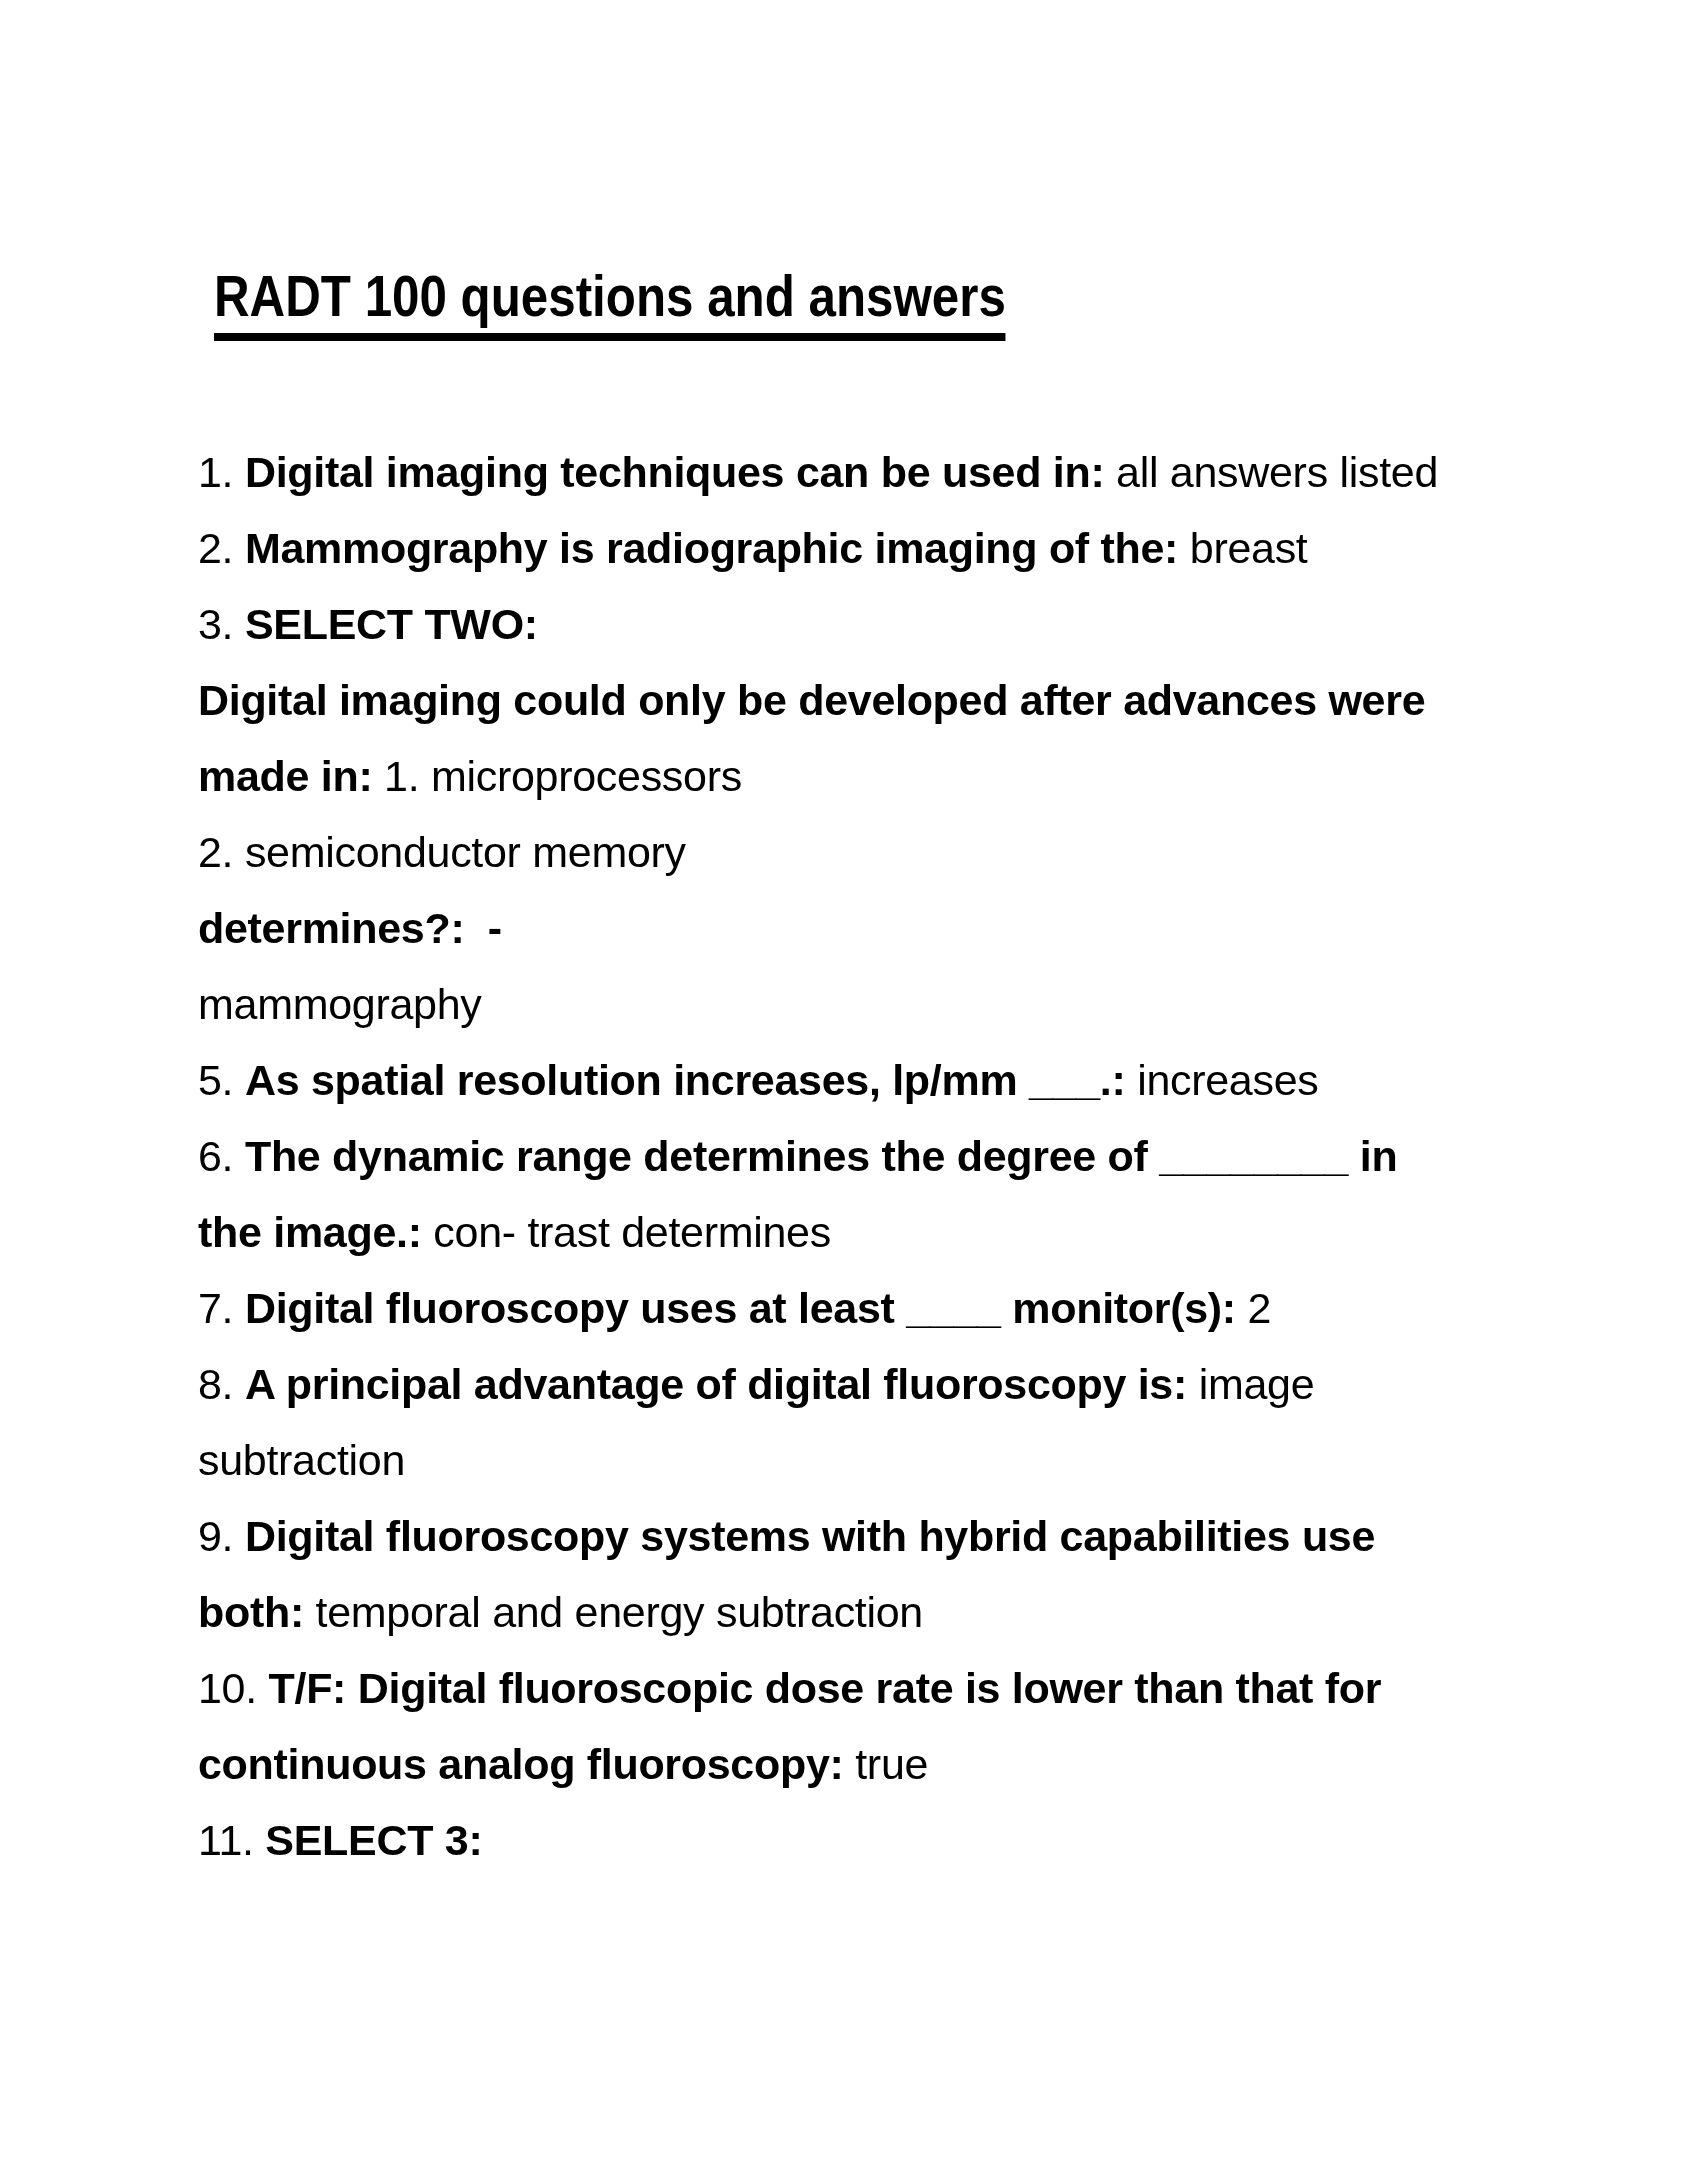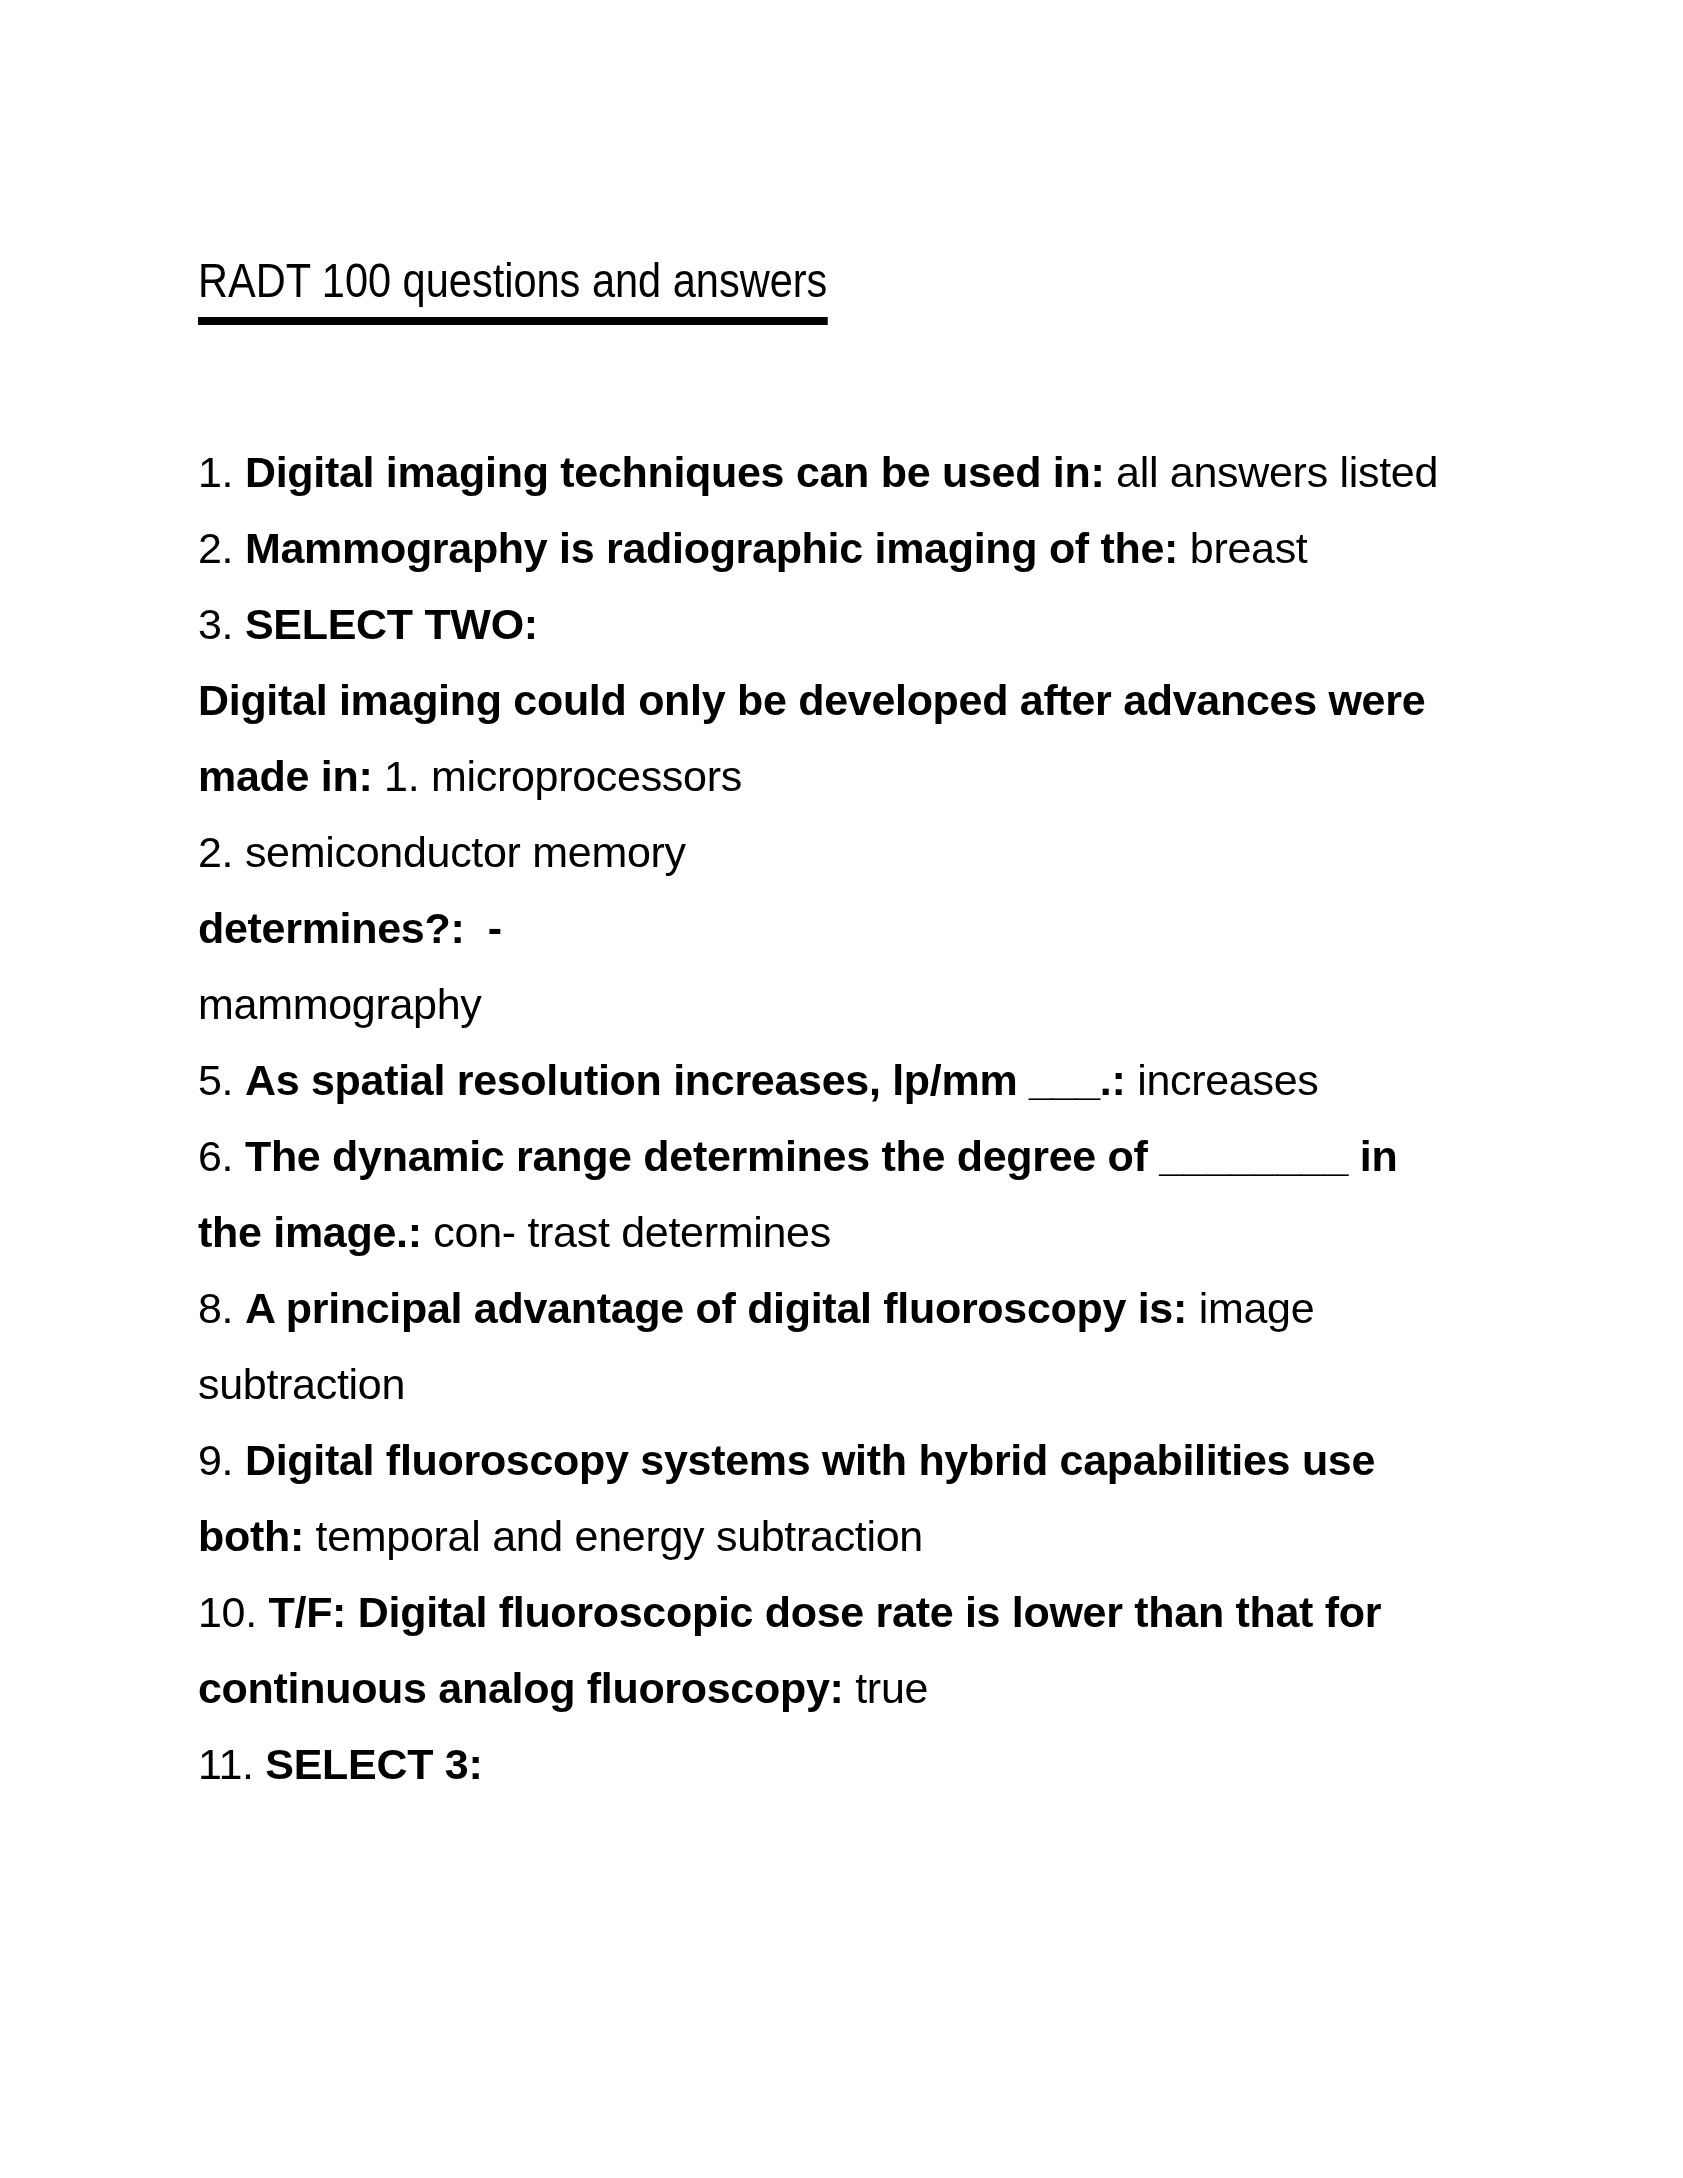--- a/index.html
+++ b/index.html
@@ -17,23 +17,23 @@
   }
   .page {
     position: absolute;
     inset: 0;
     background: #ffffff;
   }
   .doc-title {
     position: absolute;
     left: 198px;
     top: 244px;
-    margin: 0;
-    font-size: 48px;
-    font-weight: 400;
+    margin: 16px;
+    font-size: 57px;
+    font-weight: 700;
     line-height: 73px;
     white-space: nowrap;
   }
   .doc-title .title-text {
     display: inline-block;
     line-height: 73px;
     border-bottom: 8px solid #000000;
     padding-bottom: 0;
     transform: scaleX(0.865);
     transform-origin: 0 0;
@@ -71,20 +71,21 @@
       <div class="line"><span class="r">2. </span><span class="b">Mammography is radiographic imaging of the:</span><span class="r"> breast</span></div>
       <div class="line"><span class="r">3. </span><span class="b">SELECT TWO:</span></div>
       <div class="line"><span class="b">Digital imaging could only be developed after advances were</span></div>
       <div class="line"><span class="b">made in:</span><span class="r"> 1. microprocessors</span></div>
       <div class="line"><span class="r">2. semiconductor memory</span></div>
       <div class="line"><span class="b">determines?:  -</span></div>
       <div class="line"><span class="r">mammography</span></div>
       <div class="line"><span class="r">5. </span><span class="b">As spatial resolution increases, lp/mm ___.:</span><span class="r"> increases</span></div>
       <div class="line"><span class="r">6. </span><span class="b">The dynamic range determines the degree of ________ in</span></div>
       <div class="line"><span class="b">the image.:</span><span class="r"> con- trast determines</span></div>
+      <div class="line"><span class="r">7. </span><span class="b">Digital fluoroscopy uses at least ____ monitor(s):</span><span class="r"> 2</span></div>
       <div class="line"><span class="r">8. </span><span class="b">A principal advantage of digital fluoroscopy is:</span><span class="r"> image</span></div>
       <div class="line"><span class="r">subtraction</span></div>
       <div class="line"><span class="r">9. </span><span class="b">Digital fluoroscopy systems with hybrid capabilities use</span></div>
       <div class="line"><span class="b">both:</span><span class="r"> temporal and energy subtraction</span></div>
       <div class="line"><span class="r">10. </span><span class="b">T/F: Digital fluoroscopic dose rate is lower than that for</span></div>
       <div class="line"><span class="b">continuous analog fluoroscopy:</span><span class="r"> true</span></div>
       <div class="line"><span class="r">11. </span><span class="b">SELECT 3:</span></div>
     </div>
 
 </div>

